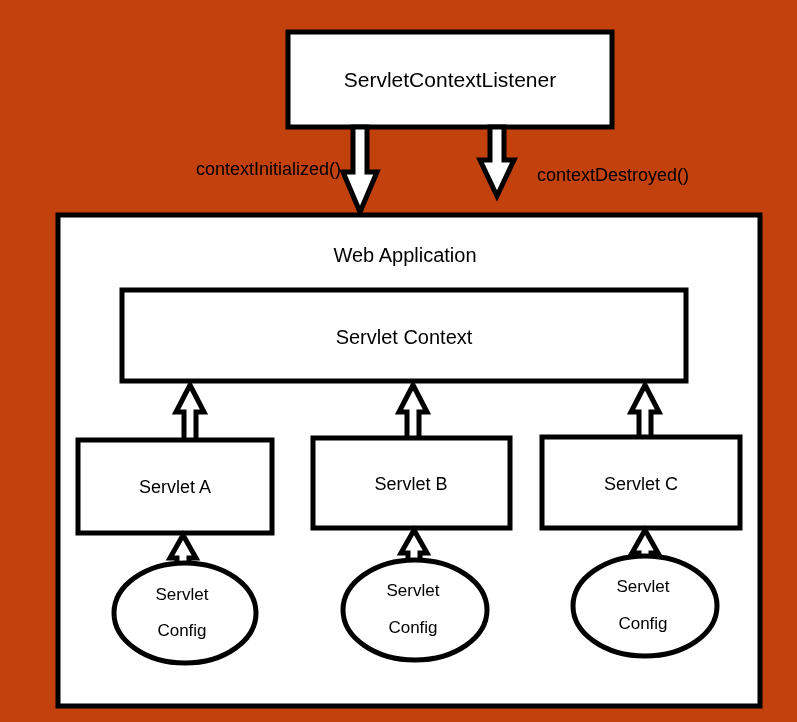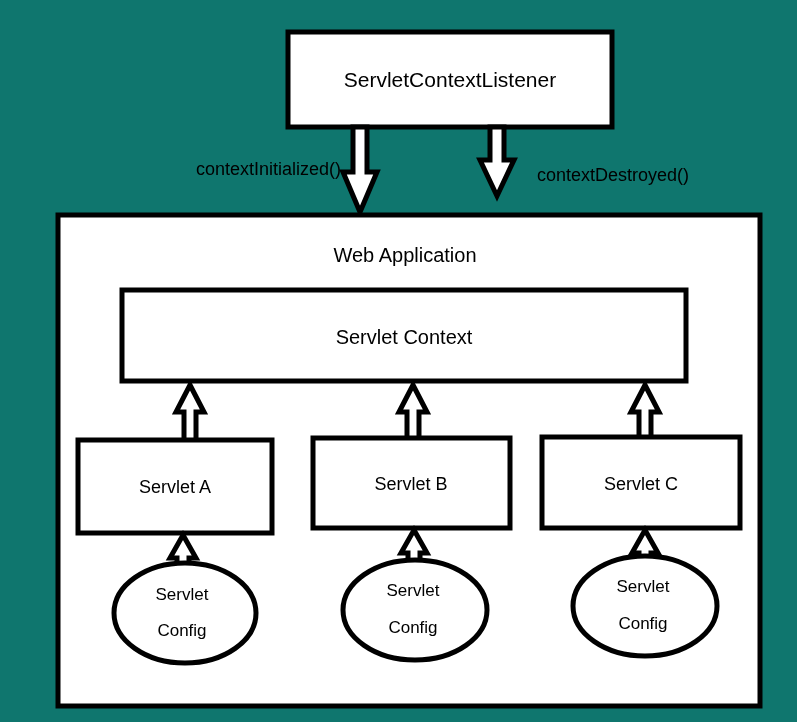--- a/index.html
+++ b/index.html
@@ -10,21 +10,21 @@
   body {
     width: 797px;
     height: 722px;
     font-family: "Liberation Sans", sans-serif;
     overflow: hidden;
   }
   #diagram-root {
     position: relative;
     width: 797px;
     height: 722px;
-    background: #0f766e;
+    background: #c2410c;
   }
   svg.diagram {
     display: block;
     width: 797px;
     height: 722px;
   }
   .box-shape {
     fill: #ffffff;
     stroke: #000000;
     stroke-width: 5;

